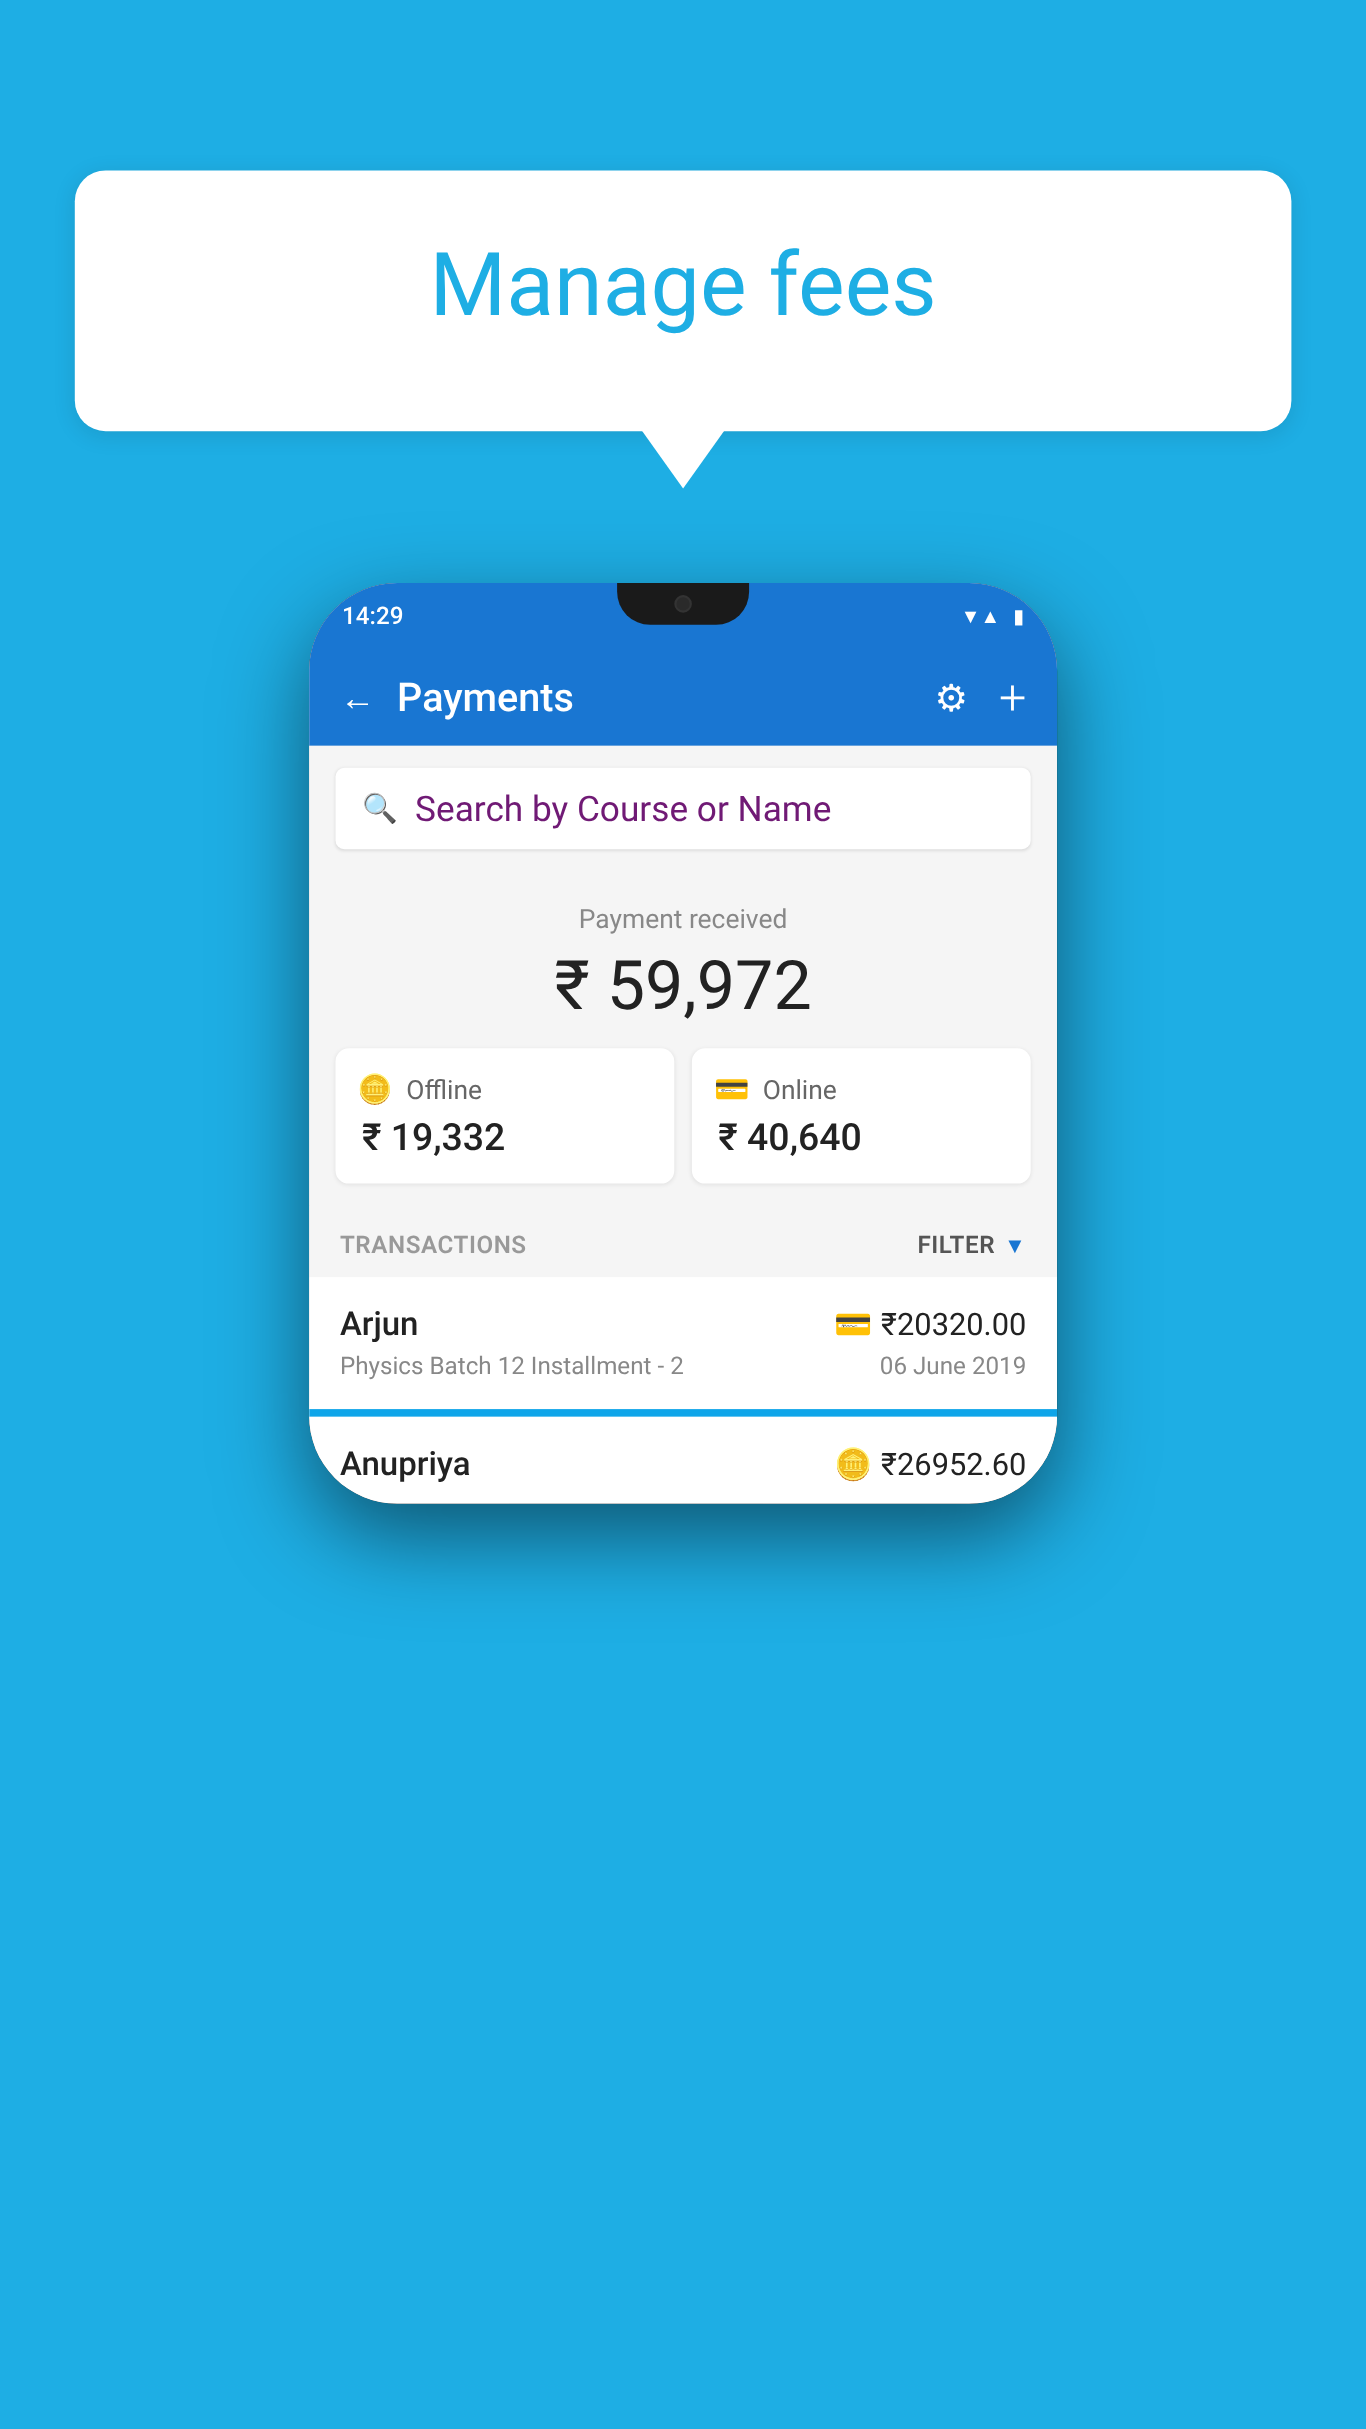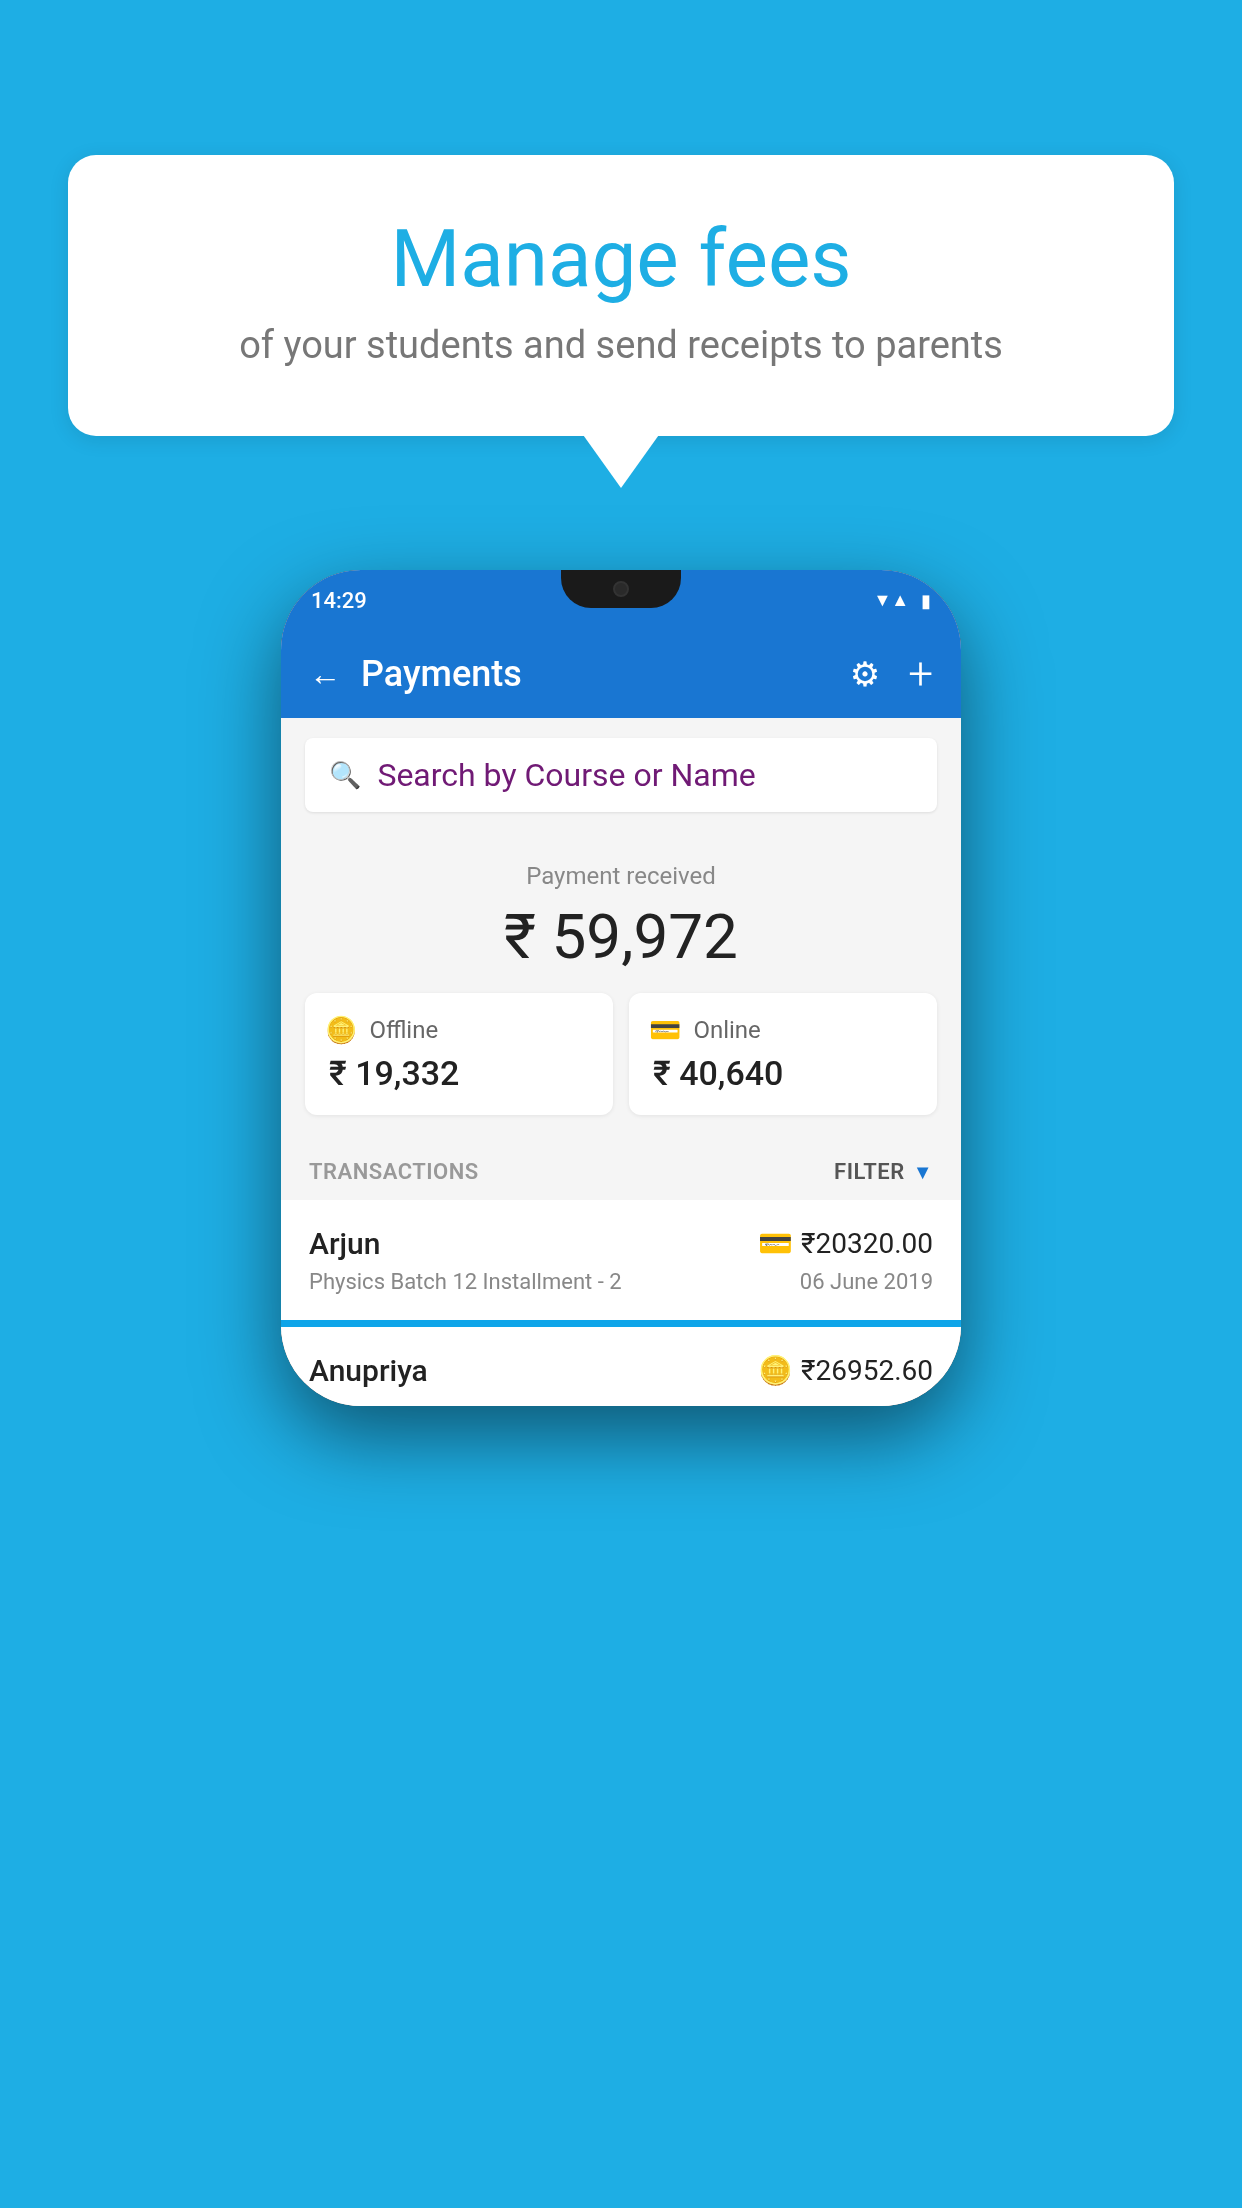--- a/index.html
+++ b/index.html
@@ -53,21 +53,20 @@
       font-weight: 400;
     }
 
     
     .phone-wrapper {
       position: absolute;
       top: 530px;
       left: 50%;
       transform: translateX(-50%);
       width: 680px;
-      margin-top: 40px;
     }
 
     .phone-frame {
       position: relative;
       width: 680px;
       background: #1a1a1a;
       border-radius: 80px;
       padding: 0;
       box-shadow: 0 30px 80px rgba(0,0,0,0.5), inset 0 0 0 2px #333;
       overflow: hidden;
@@ -369,21 +368,20 @@
       padding: 26px 28px 10px;
     }
   </style>
 </head>
 <body>
 
 <div style="position:absolute;top:0;left:0;width:100%;height:100%;background:#1EAEE4;"></div>
 
 <div class="speech-bubble">
   <div class="bubble-title">Manage fees</div>
-  <div class="bubble-subtitle">of your students and send receipts to parents</div>
 </div>
 
 <div class="phone-wrapper">
   <div class="phone-frame">
 
     <div class="phone-screen">
 
       <div class="status-bar">
         <span class="status-time">14:29</span>
         <div class="notch">

